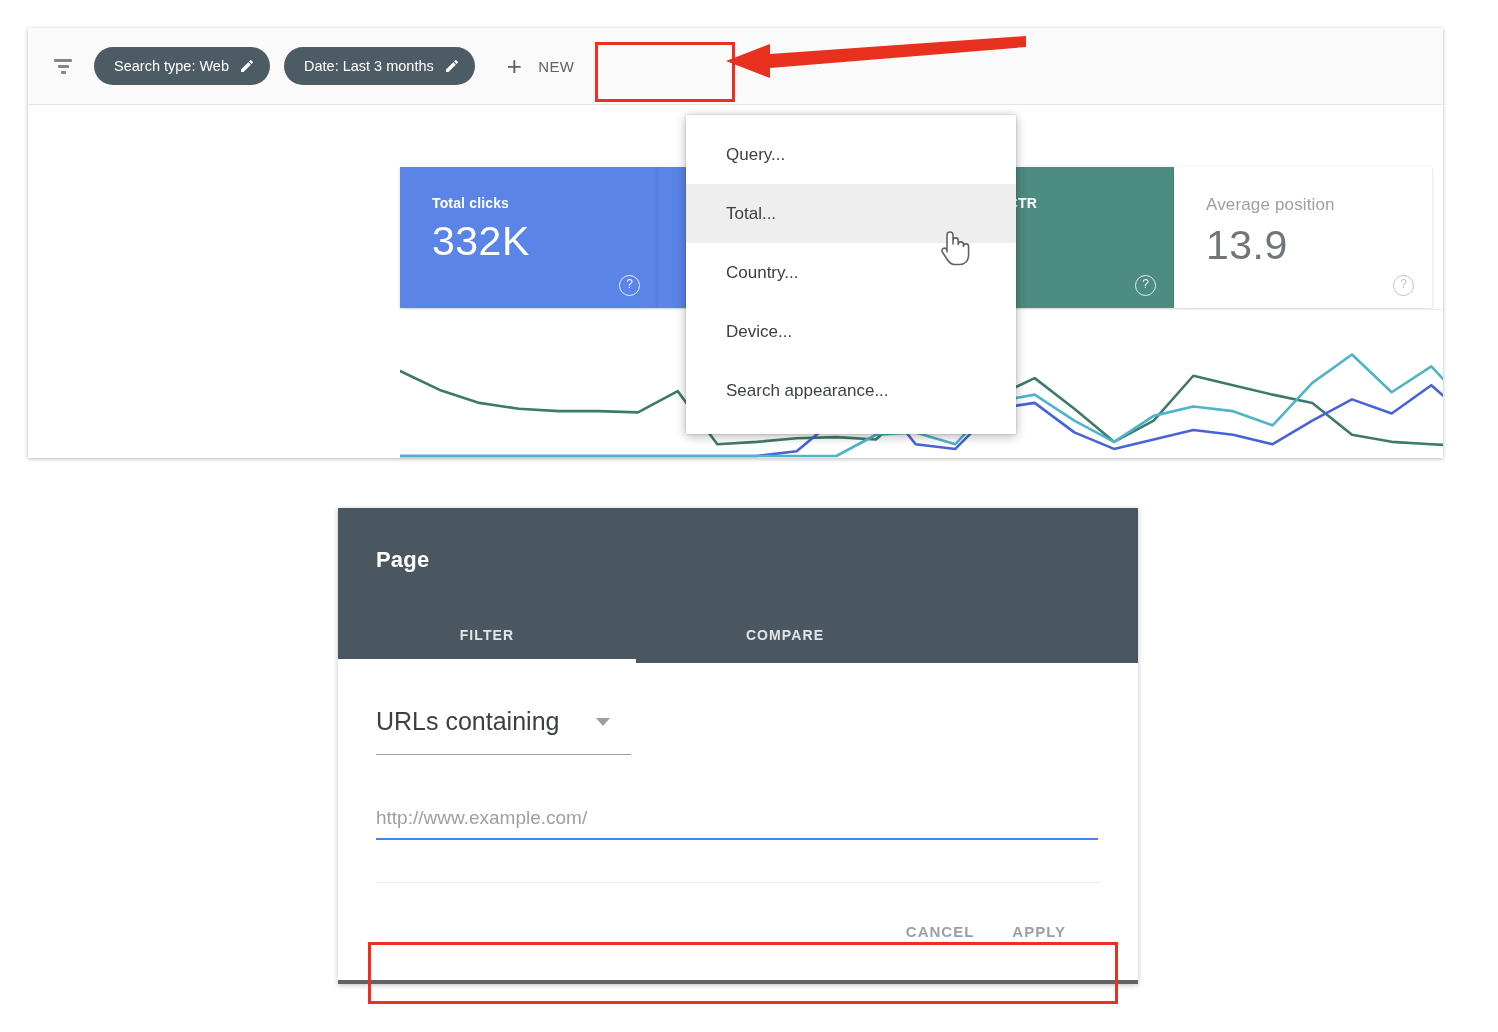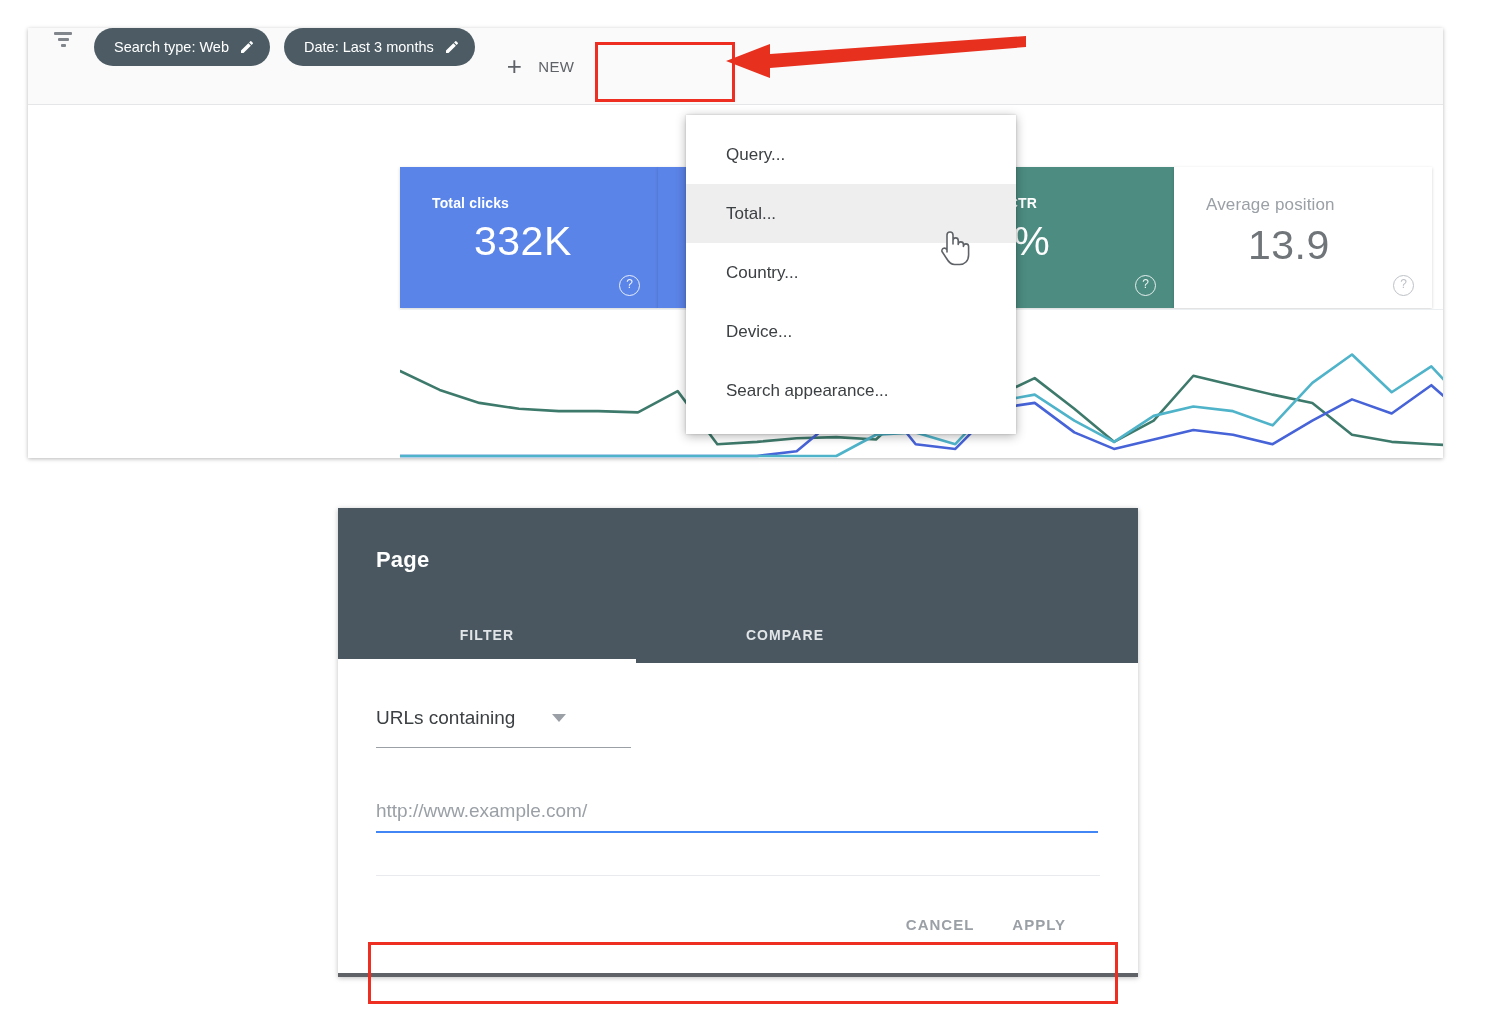--- a/index.html
+++ b/index.html
@@ -28,20 +28,21 @@
     overflow: hidden;
   }
   .filter-bar {
     position: absolute;
     left: 0; top: 0;
     width: 1415px;
     height: 77px;
     background: #fafafa;
     border-bottom: 1px solid #e4e6e8;
     display: flex;
+    align-items: center;
     padding-left: 24px;
     box-sizing: border-box;
   }
   .funnel-icon {
     width: 22px;
     height: 22px;
     display: flex;
     flex-direction: column;
     align-items: center;
     justify-content: center;
@@ -137,21 +138,20 @@
     letter-spacing: .15px;
   }
   .card.blue .card-label, .card.green .card-label { color: #ffffff; }
   .card.plain .card-label { color: #9aa0a6; font-weight: normal; font-size: 17px; }
   .card-value {
     margin-top: 10px;
     font-size: 41px;
     font-weight: 400;
     line-height: 1;
     letter-spacing: .5px;
-    margin-left: 42px;
   }
   .card.blue .card-value, .card.green .card-value { color: #ffffff; }
   .card.plain .card-value { color: #70757a; }
   .help-icon {
     position: absolute;
     right: 18px;
     bottom: 12px;
     width: 19px; height: 19px;
     border-radius: 50%;
     border: 1.6px solid rgba(255,255,255,0.85);
@@ -277,21 +277,21 @@
   }
   .select-row {
     width: 255px;
     border-bottom: 1px solid #9aa0a6;
     padding-bottom: 18px;
     display: flex;
     align-items: center;
     justify-content: flex-start;
   }
   .select-value {
-    font-size: 19px;
+    font-size: 25px;
     color: #3c4043;
   }
   .caret {
     width: 0; height: 0;
     border-left: 7px solid transparent;
     border-right: 7px solid transparent;
     border-top: 8px solid #9aa0a6;
     margin-left: 37px;
   }
   .url-field {

